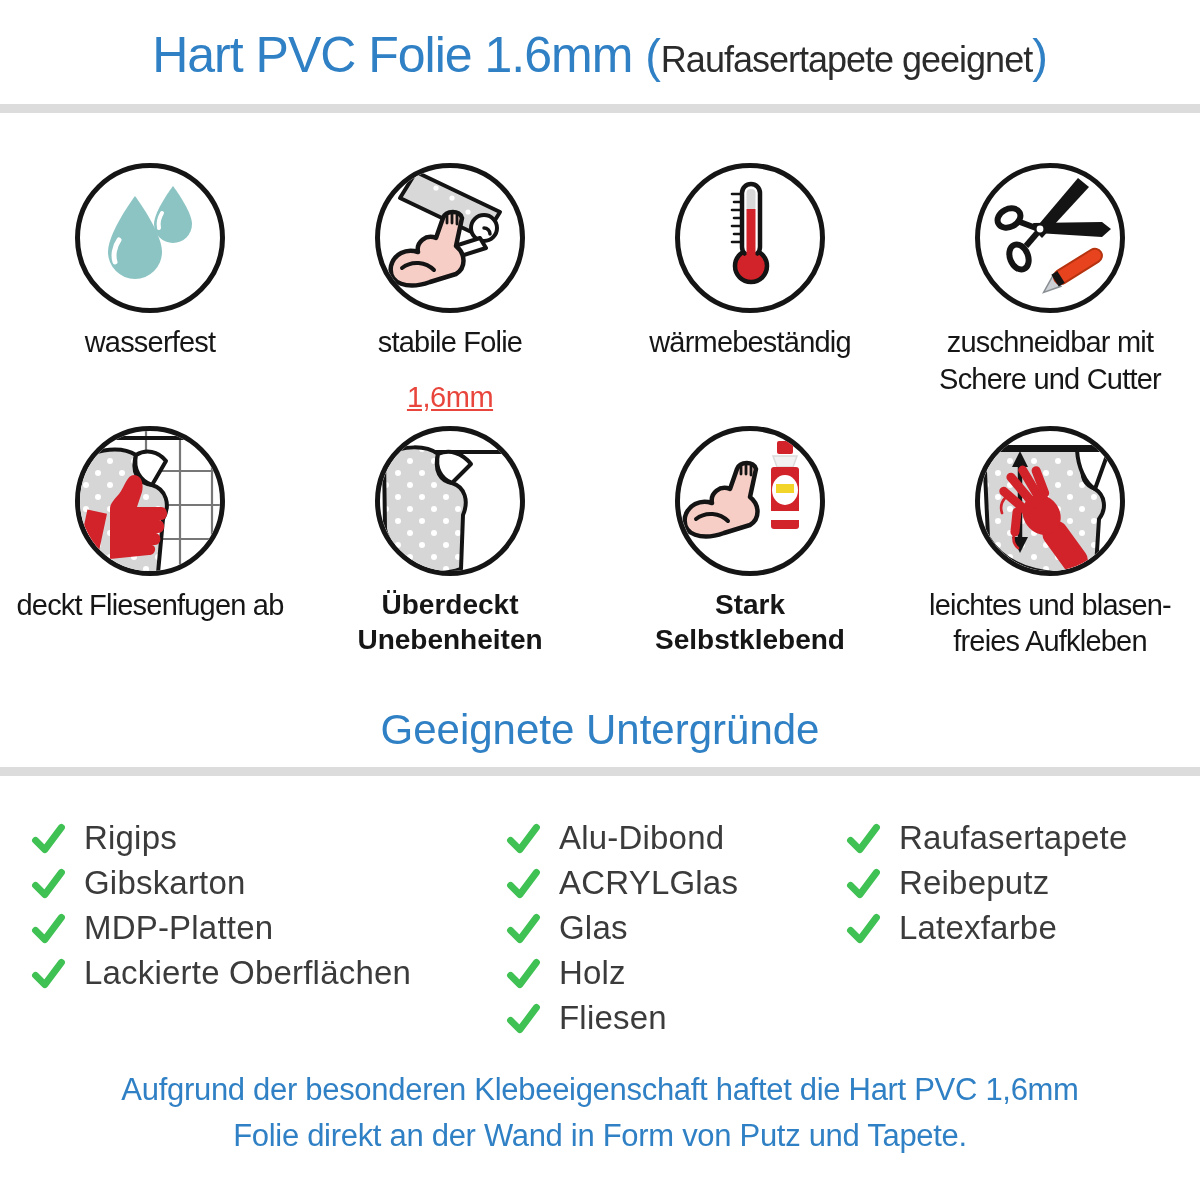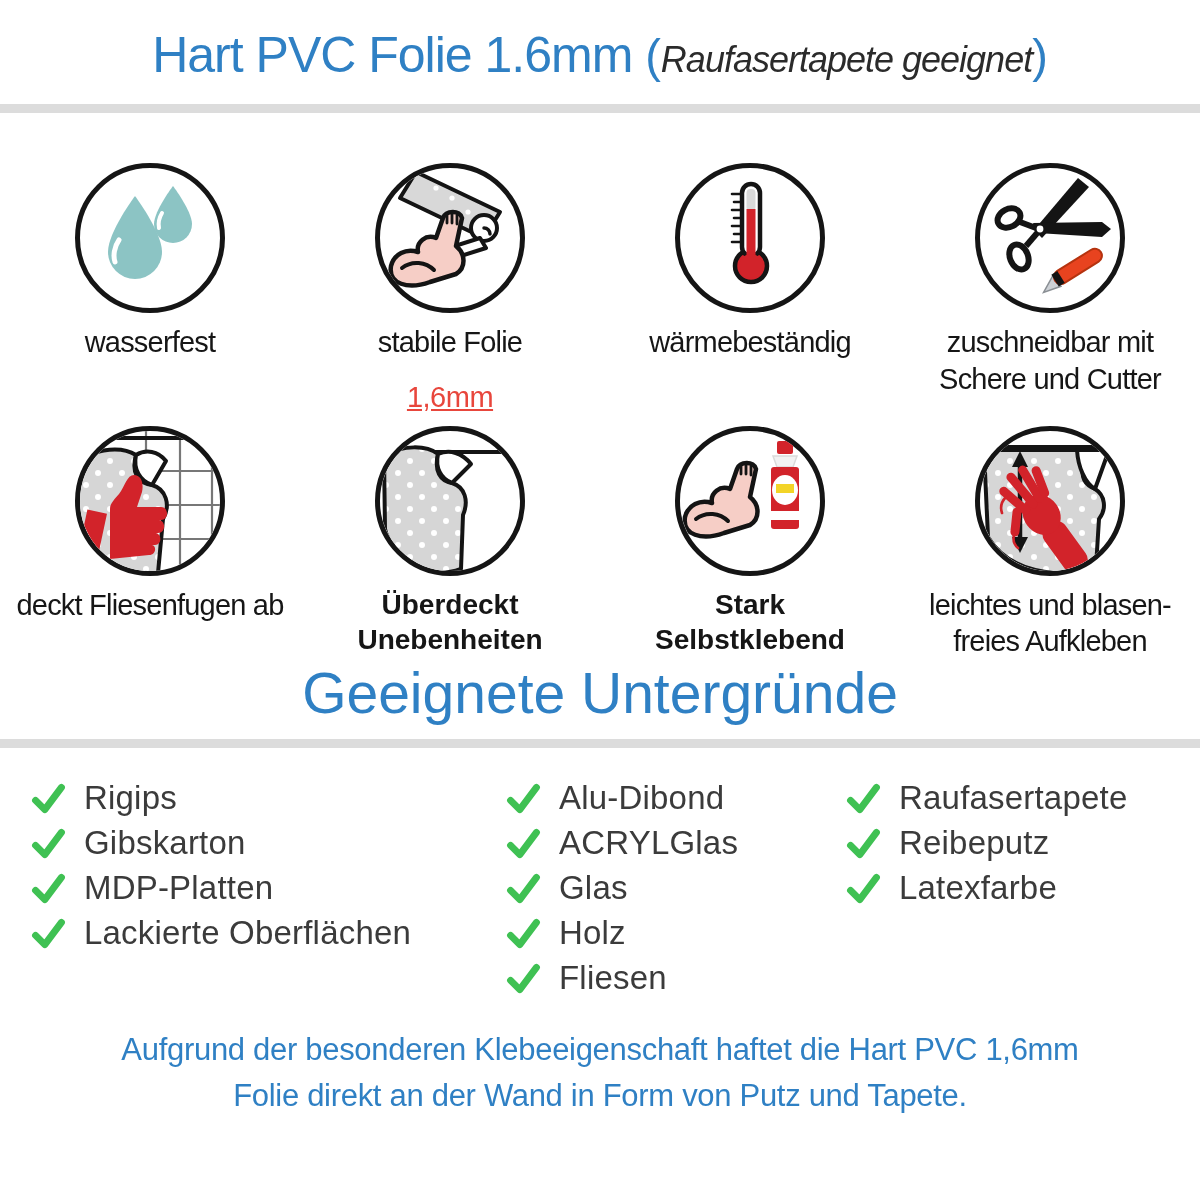--- a/index.html
+++ b/index.html
@@ -16,46 +16,46 @@
   }
   *{box-sizing:border-box;}
   html,body{margin:0;padding:0;}
   body{
     width:1200px;height:1200px;background:#fff;position:relative;overflow:hidden;
     font-family:"Liberation Sans", sans-serif;
   }
   .header{text-align:center;padding-top:26px;white-space:nowrap;}
   .title-main{color:var(--blue);font-size:50px;letter-spacing:-1px;}
   .paren{color:var(--blue);font-size:47px;}
-  .title-note{color:#2b2b2b;font-size:36px;letter-spacing:-1px;font-style:italic;}
+  .title-note{color:#2b2b2b;font-size:36px;letter-spacing:-1px;}
   .divider{height:9px;background:var(--divider);width:1200px;}
   .divider-top{margin-top:20px;}
   .icons-grid{
     display:grid;grid-template-columns:repeat(4,300px);
     margin-top:50px;row-gap:12px;
   }
   .feature{display:flex;flex-direction:column;align-items:center;text-align:center;}
   .circle{
     width:150px;height:150px;border:5px solid #151515;border-radius:50%;
     background:#fff;overflow:hidden;display:flex;align-items:center;justify-content:center;
     flex:0 0 auto;
   }
   .feature-label{
     margin-top:11px;font-size:29px;color:var(--ink);letter-spacing:-0.8px;
     white-space:pre-line;line-height:1.26;
   }
   .feature-label.bold{font-weight:bold;letter-spacing:0;font-size:28px;}
   .feature-sublabel{color:var(--red-text);font-size:29px;margin-top:20px;letter-spacing:-0.5px;text-decoration:underline;}
   .section-heading{
-    text-align:center;color:var(--blue);font-size:57px;letter-spacing:0;
+    text-align:center;color:var(--blue);font-size:42px;margin-top:46px;letter-spacing:0;
   }
   .divider-mid{margin-top:13px;}
   .substrates{
     display:grid;grid-template-columns:475px 340px 385px;
-    padding-left:30px;margin-top:28px;
+    padding-left:30px;margin-top:40px;
   }
   .sub-col{display:flex;flex-direction:column;}
   .sub-item{display:flex;align-items:center;gap:17px;height:45px;}
   .sub-item svg{flex:0 0 auto;}
   .sub-label{font-size:33px;color:var(--list-ink);letter-spacing:0.2px;}
   .footer-note{
     margin-top:26px;text-align:center;color:var(--blue);
     font-size:31px;line-height:1.5;white-space:pre-line;letter-spacing:-0.3px;
   }
 </style>

